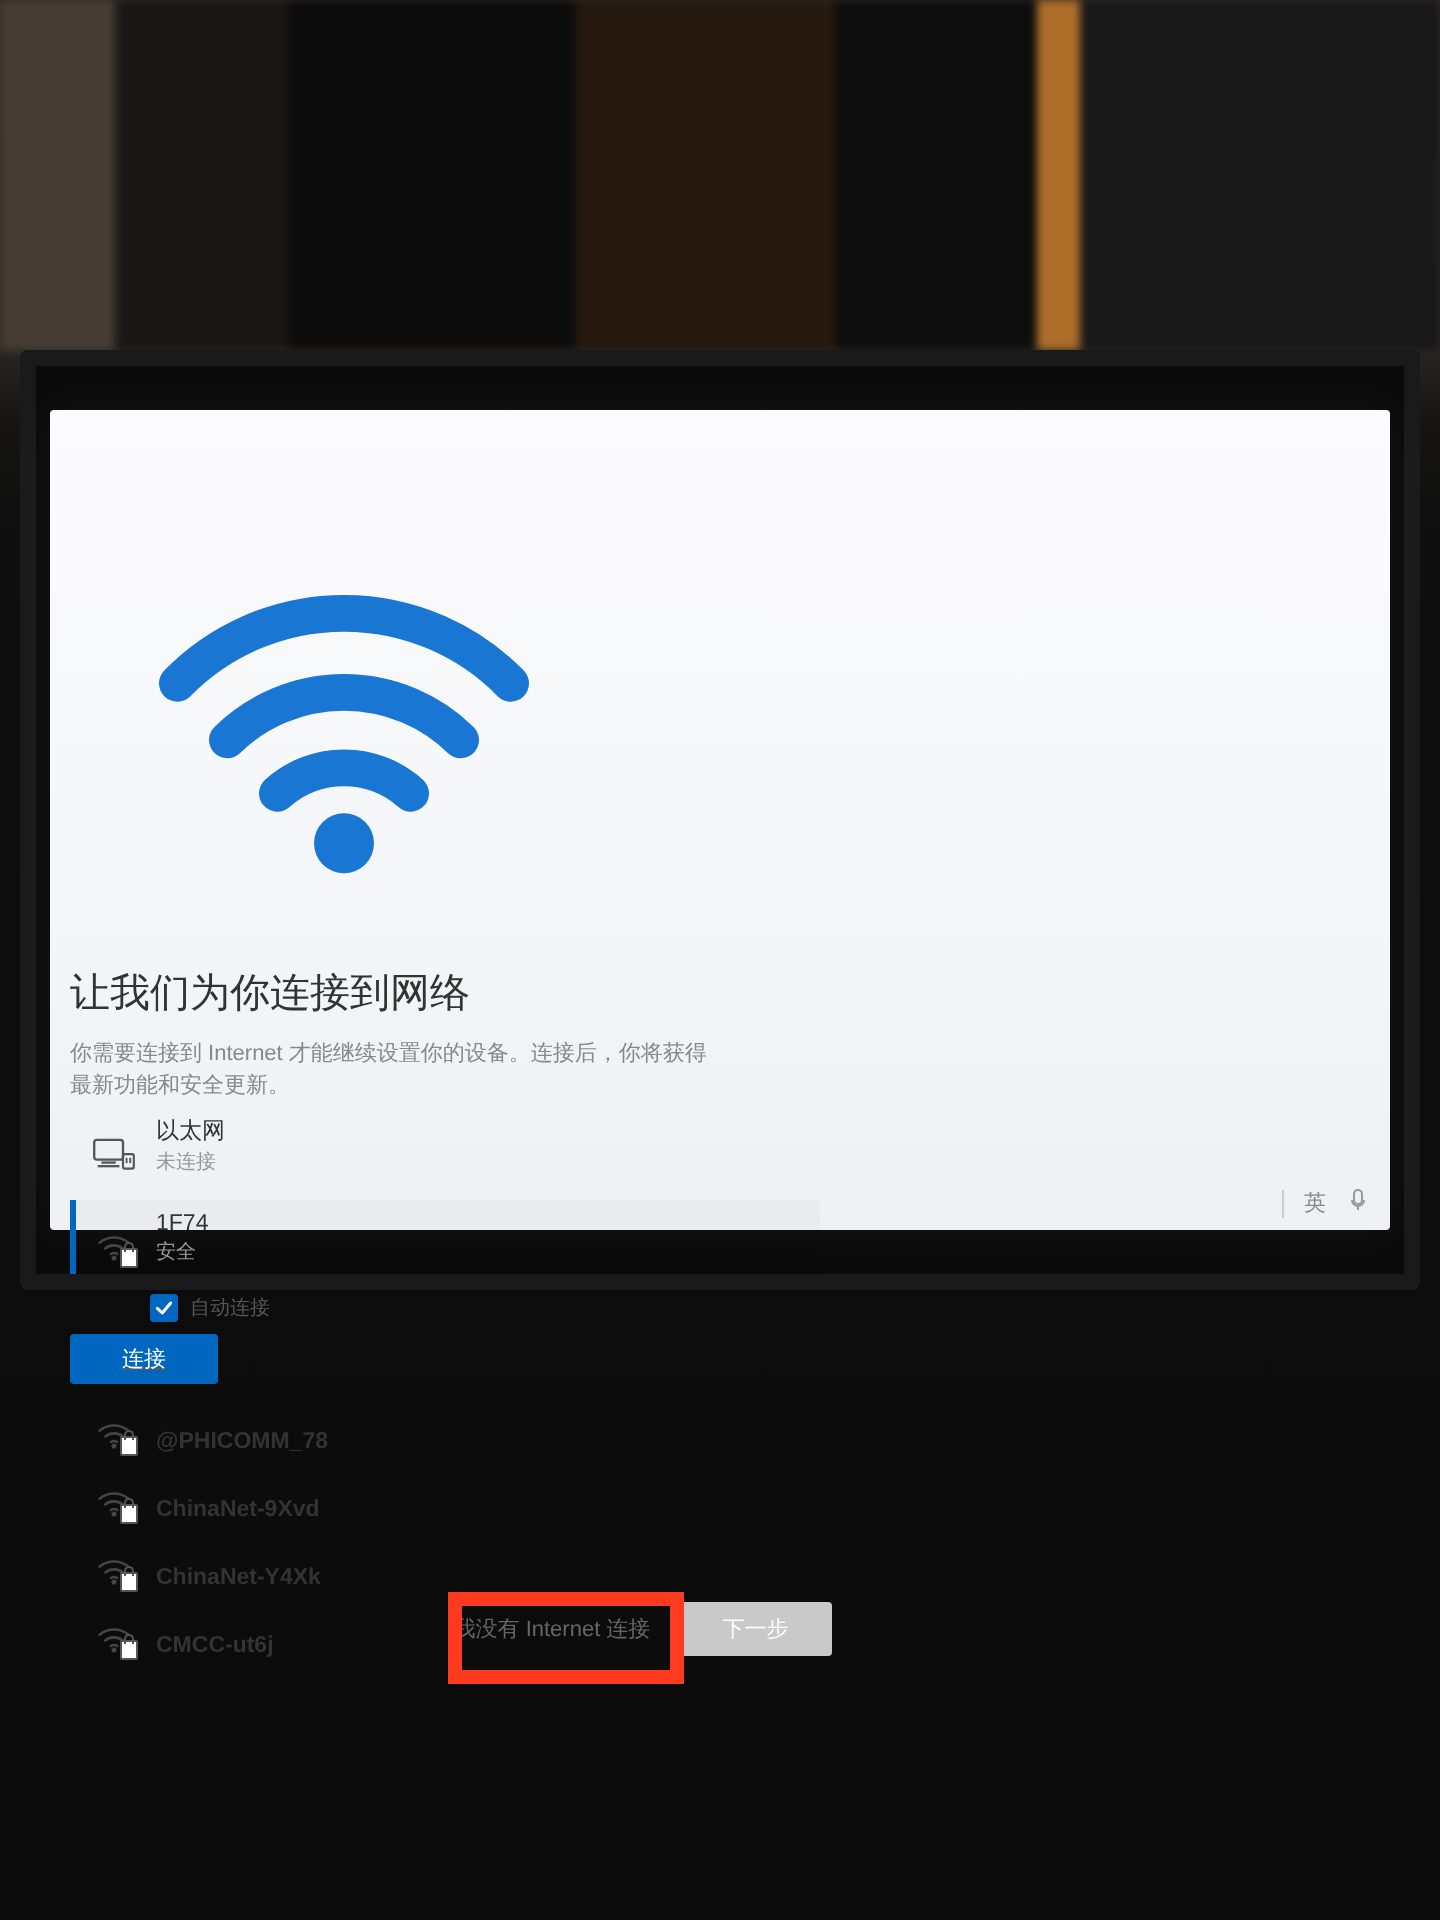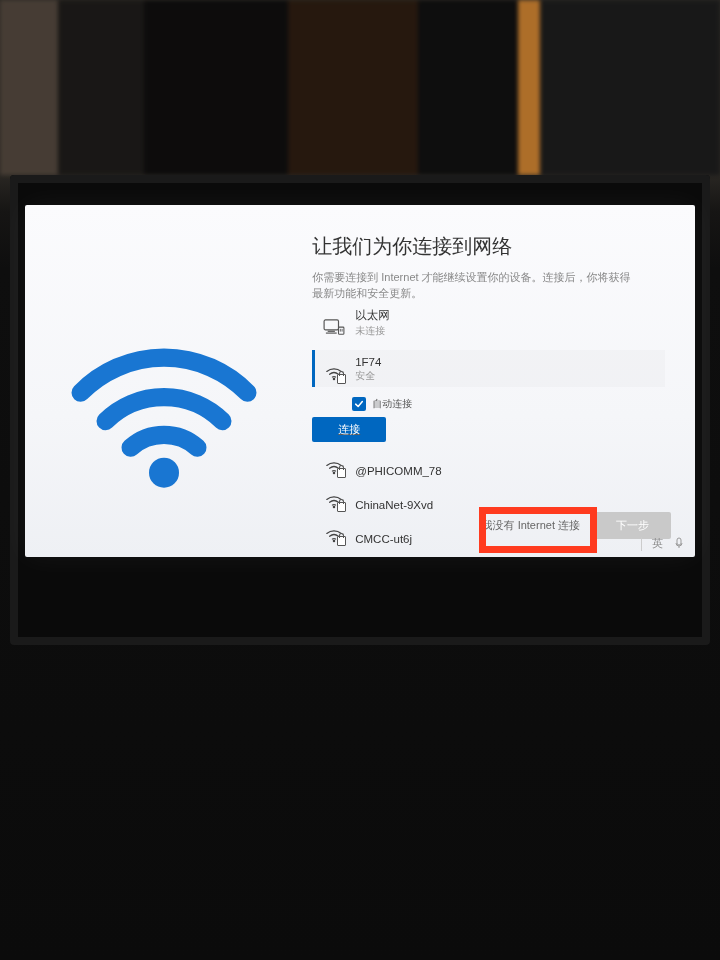--- a/index.html
+++ b/index.html
@@ -35,26 +35,26 @@
     border-radius: 4px;
     box-shadow: inset 0 0 0 8px #1a1a1a;
   }
 
   
   .monitor {
     position: absolute;
     top: 205px;
     left: 25px;
     width: 670px;
-    height: 352px;
+    height: 410px;
     background: linear-gradient(#fbfbfd, #f5f6f9 60%, #eef0f4);
     border-radius: 2px;
     box-shadow: 0 0 30px rgba(255,255,255,0.05);
     display: flex;
-    flex-direction: row;
+    flex-direction: column;
     color: #333;
   }
 
   .left-pane {
     width: 44%;
     display: flex;
     align-items: center;
     justify-content: center;
     padding-top: 40px;
   }
@@ -151,20 +151,21 @@
     padding: 5px 26px;
     border: none;
     border-radius: 2px;
   }
 
   .net-list {
     margin-top: 4px;
   }
   .net-list .net-item {
     padding: 7px 4px 7px 8px;
+    font-weight: bold;
   }
 
   
   .footer-btns {
     position: absolute;
     right: 24px;
     bottom: 18px;
     display: flex;
     gap: 8px;
     align-items: center;
@@ -346,20 +347,36 @@
               <g stroke="#444" stroke-width="1.6" fill="none" stroke-linecap="round">
                 <path d="M3 8 A14 14 0 0 1 21 8"></path>
                 <path d="M6.5 11.5 A9 9 0 0 1 17.5 11.5"></path>
                 <path d="M10 15 A4 4 0 0 1 14 15"></path>
               </g>
               <circle cx="12" cy="17.5" r="1.6" fill="#444"></circle>
             </svg>
           <div class="lock-badge"></div>
         </div>
         <div class="net-labels">
+            <div class="primary">ChinaNet-Y4Xk</div>
+          </div>
+      </div>
+      <div class="net-item">
+        <div class="net-icon wifi-mini">
+          <svg viewBox="0 0 24 20" width="20" height="16">
+              <g stroke="#444" stroke-width="1.6" fill="none" stroke-linecap="round">
+                <path d="M3 8 A14 14 0 0 1 21 8"></path>
+                <path d="M6.5 11.5 A9 9 0 0 1 17.5 11.5"></path>
+                <path d="M10 15 A4 4 0 0 1 14 15"></path>
+              </g>
+              <circle cx="12" cy="17.5" r="1.6" fill="#444"></circle>
+            </svg>
+          <div class="lock-badge"></div>
+        </div>
+        <div class="net-labels">
             <div class="primary">CMCC-ut6j</div>
           </div>
       </div>
     </div>
 
     <div class="footer-btns">
       <button class="btn-skip">我没有 Internet 连接</button>
       <button class="btn-next">下一步</button>
     </div>
 

